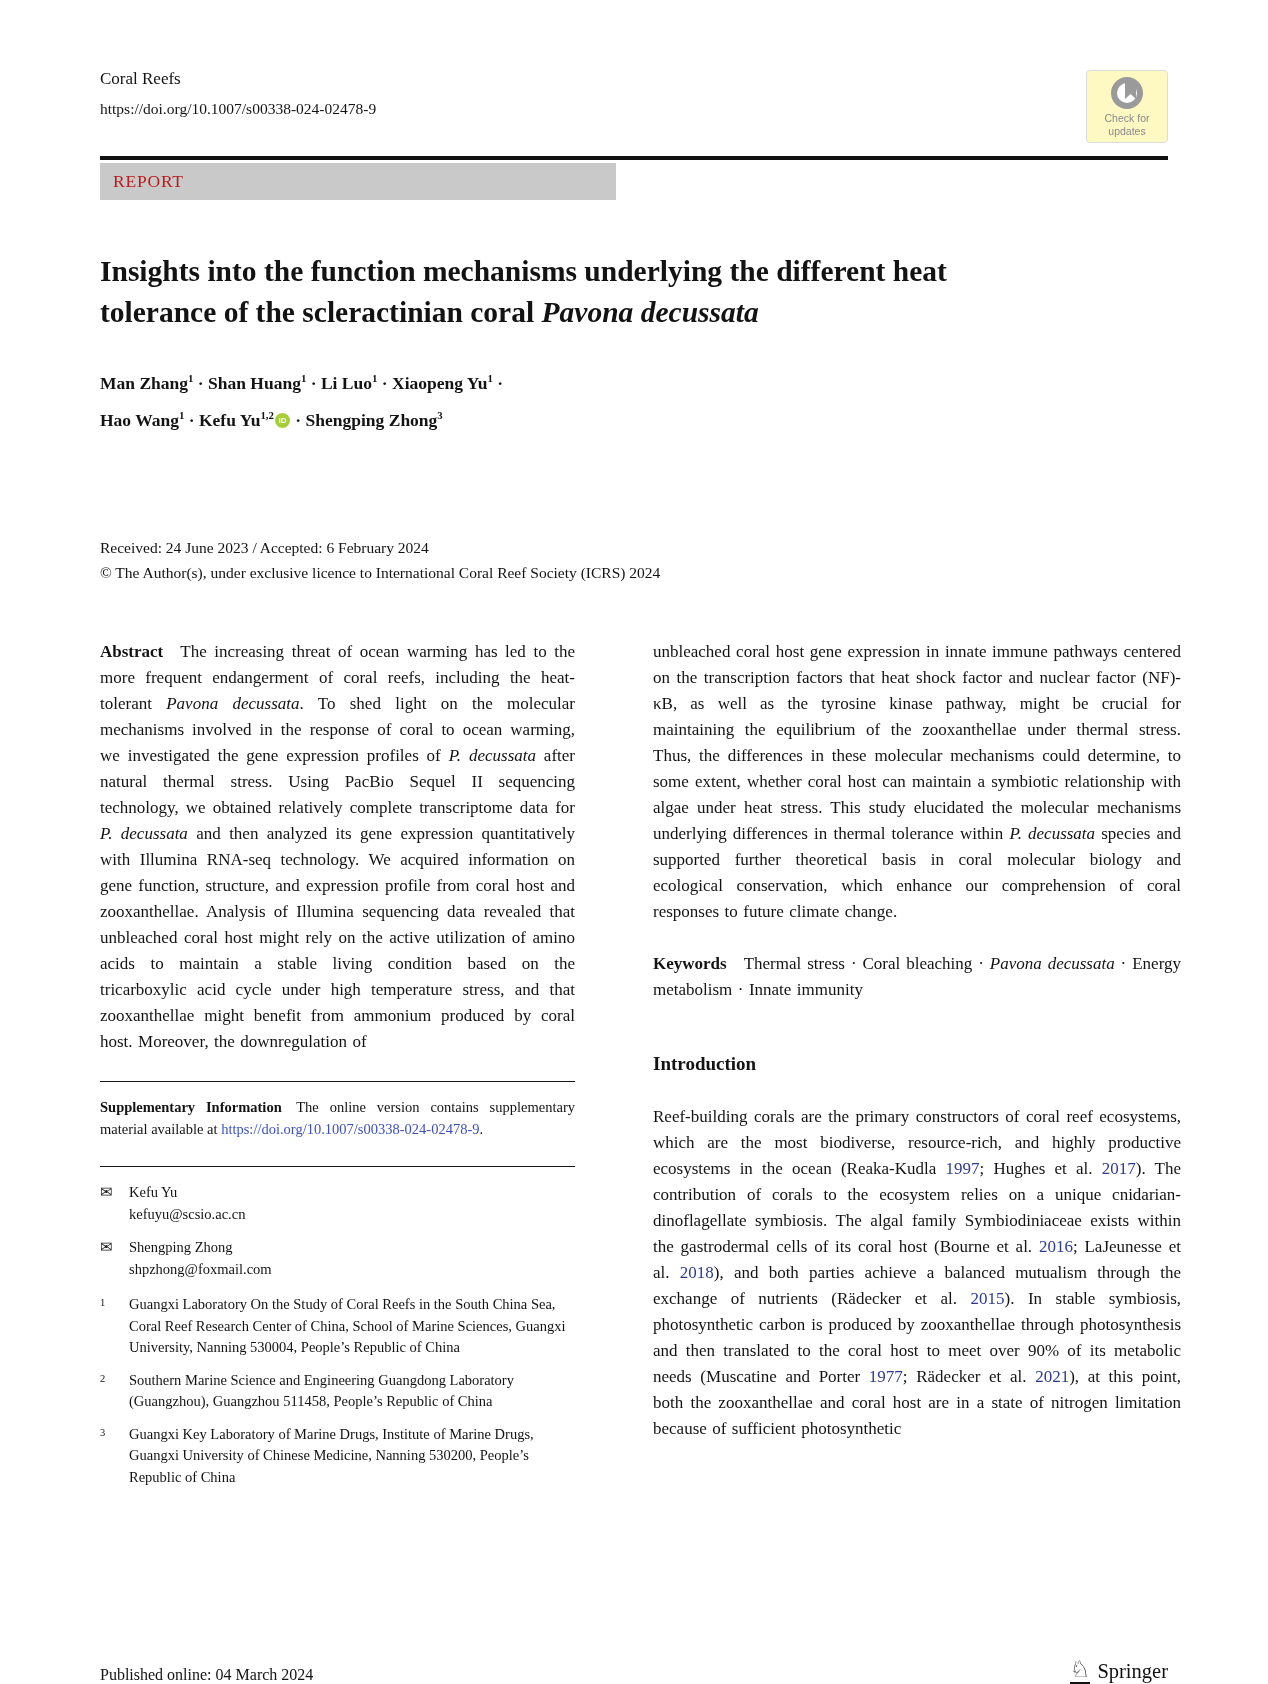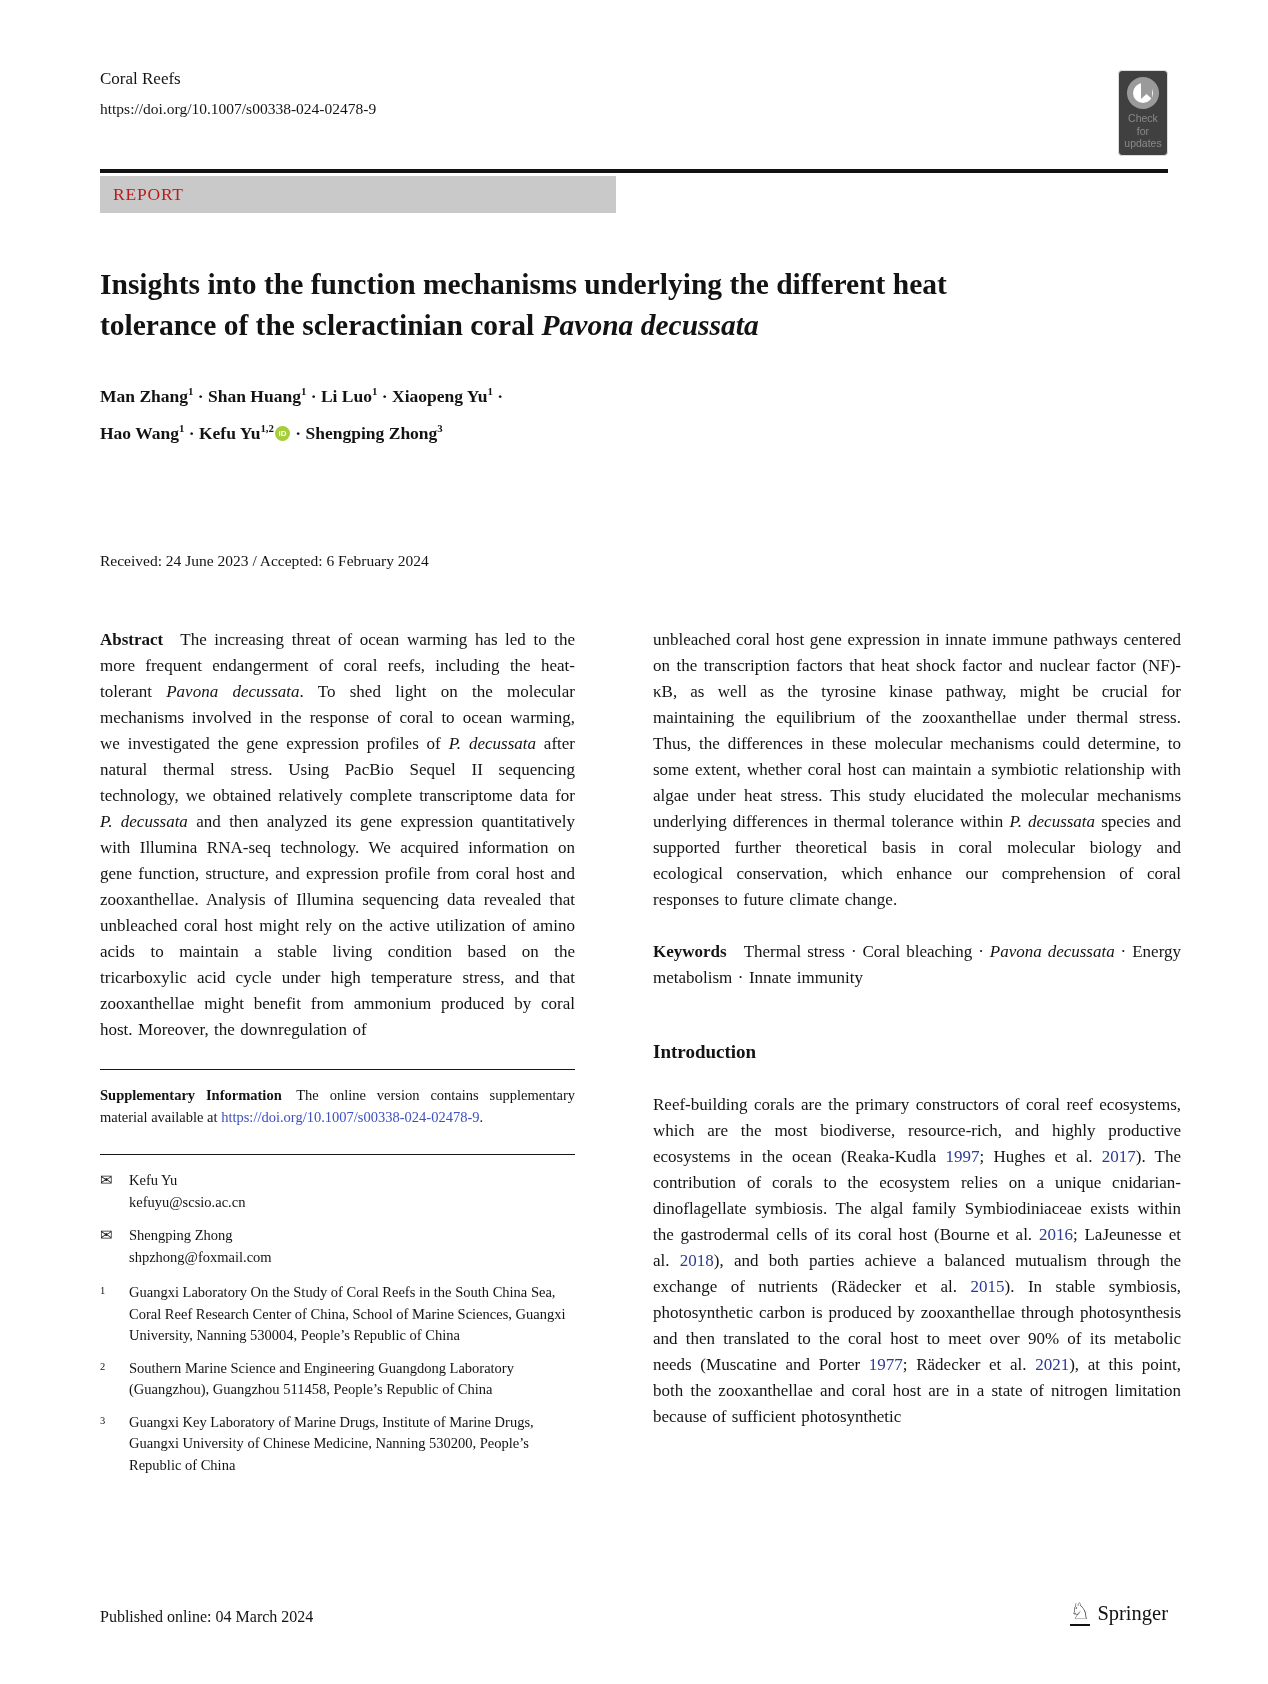--- a/index.html
+++ b/index.html
@@ -18,21 +18,21 @@
     width:1268px;height:1684px;
     padding:52px 100px 0 100px;
     display:flex;flex-direction:column;
     overflow:hidden;position:relative;background:#fff;
   }
   
   .head{display:flex;justify-content:space-between;align-items:flex-start;margin-top:16px;}
   .journal{font-size:17px;line-height:22px;}
   .doi{font-size:15.5px;line-height:20px;margin-top:9px;}
   .update-badge{
-    width:50px;background:#404040;border:1px solid #dcdcdc;border-radius:4px;
+    width:82px;background:#fef9c3;border:1px solid #dcdcdc;border-radius:4px;
     padding:5px 3px 5px;text-align:center;cursor:pointer;margin-top:2px;
   }
   .badge-circle{width:32px;height:32px;border-radius:50%;background:var(--badge_gray);margin:1px auto 3px;position:relative;}
   .badge-circle::before{content:"";position:absolute;inset:6px;background:#fff;border-radius:50%;}
   .badge-circle::after{
     content:"";position:absolute;top:6px;left:14px;width:11px;height:16px;
     background:var(--badge_gray);
     clip-path:polygon(0 0,100% 0,100% 100%,50% 68%,0 100%);
   }
   .badge-text{font-family:"Liberation Sans","DejaVu Sans",sans-serif;font-size:10.5px;line-height:12.5px;color:var(--badge_text);}
@@ -69,21 +69,21 @@
   .fn-rule{height:1px;background:#161616;margin-top:26px;}
   .fn{font-size:14.5px;line-height:21.5px;}
   .supp{margin-top:15px;text-align:justify;}
   .contacts{margin-top:15px;}
   .contact{display:grid;grid-template-columns:29px 1fr;margin-top:12px;}
   .contact:first-child{margin-top:0;}
   .mail-icon{font-size:15px;line-height:21.5px;color:#222;}
   .affil{display:grid;grid-template-columns:29px 1fr;margin-top:11px;}
   .affil-num{font-size:10.5px;line-height:18px;}
   
-  .foot{margin-top:auto;margin-bottom:58px;display:flex;justify-content:space-between;align-items:flex-end;}
+  .foot{margin-top:auto;display:flex;justify-content:space-between;align-items:flex-end;}
   .published{font-size:16px;}
   .springer{display:flex;align-items:center;gap:7px;font-size:20.5px;color:#111;}
   .knight{font-size:23px;line-height:1;border-bottom:2.5px solid #111;padding-bottom:1px;}
 </style>
 </head>
 <body>
 
 <div class="page">
 
   <header class="head">
@@ -105,20 +105,21 @@
 
   <h1 class="title"><span>Insights into the function mechanisms underlying the different heat tolerance of the scleractinian coral </span><span class="seg-bi">Pavona decussata</span></h1>
 
   <div class="authors-block">
     <div class="authors"><span>Man Zhang</span><span class="seg-sup">1</span><span> · Shan Huang</span><span class="seg-sup">1</span><span> · Li Luo</span><span class="seg-sup">1</span><span> · Xiaopeng Yu</span><span class="seg-sup">1</span><span> ·</span></div>
     <div class="authors"><span>Hao Wang</span><span class="seg-sup">1</span><span> · Kefu Yu</span><span class="seg-sup">1,2</span><span class="orcid-badge">iD</span><span> · Shengping Zhong</span><span class="seg-sup">3</span></div>
   </div>
 
   <div class="dates">
     <div>Received: 24 June 2023 / Accepted: 6 February 2024</div>
+    <div>© The Author(s), under exclusive licence to International Coral Reef Society (ICRS) 2024</div>
   </div>
 
   <div class="cols">
 
     <div class="col-left">
       <p class="body-par"><span class="seg-b">Abstract</span><span> The increasing threat of ocean warming has led to the more frequent endangerment of coral reefs, including the heat-tolerant </span><span class="seg-i">Pavona decussata</span><span>. To shed light on the molecular mechanisms involved in the response of coral to ocean warming, we investigated the gene expression profiles of </span><span class="seg-i">P. decussata</span><span> after natural thermal stress. Using PacBio Sequel II sequencing technology, we obtained relatively complete transcriptome data for </span><span class="seg-i">P. decussata</span><span> and then analyzed its gene expression quantitatively with Illumina RNA-seq technology. We acquired information on gene function, structure, and expression profile from coral host and zooxanthellae. Analysis of Illumina sequencing data revealed that unbleached coral host might rely on the active utilization of amino acids to maintain a stable living condition based on the tricarboxylic acid cycle under high temperature stress, and that zooxanthellae might benefit from ammonium produced by coral host. Moreover, the downregulation of</span></p>
 
       <div class="fn-rule"></div>
       <p class="fn supp"><span class="seg-b">Supplementary Information</span><span> The online version contains supplementary material available at </span><span class="seg-link">https://doi.org/10.1007/s00338-024-02478-9</span><span>.</span></p>
       <div class="fn-rule"></div>

